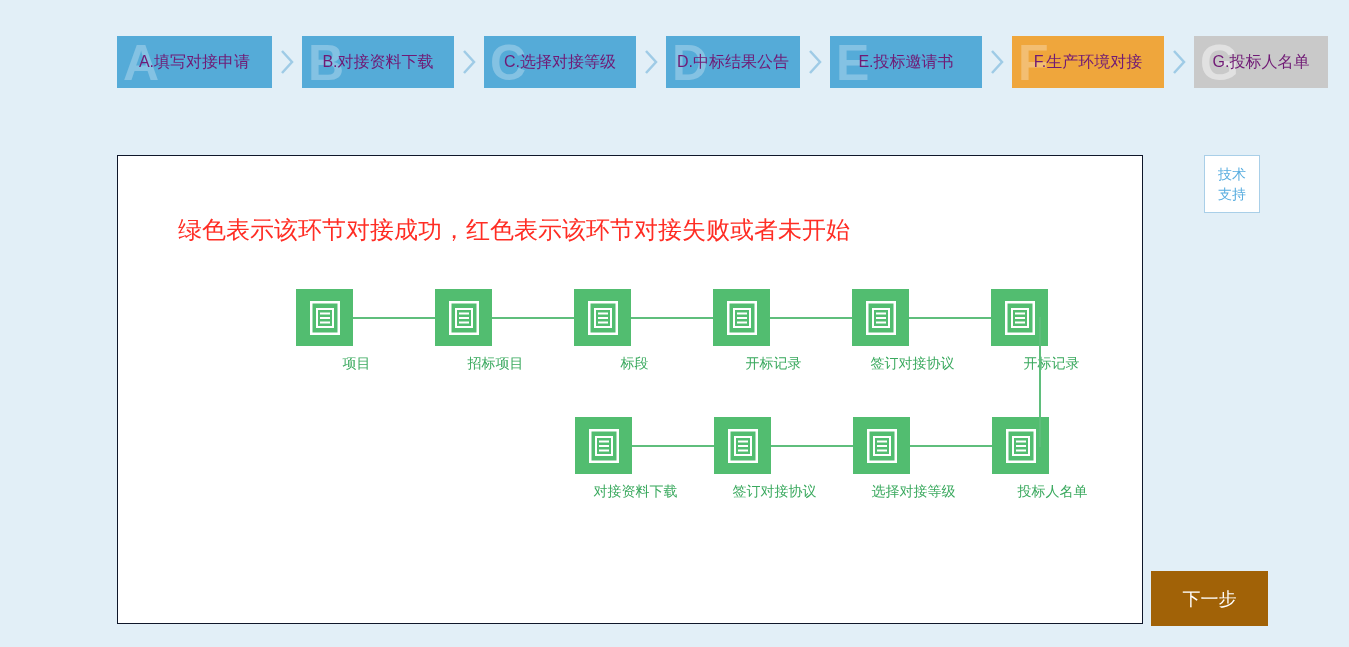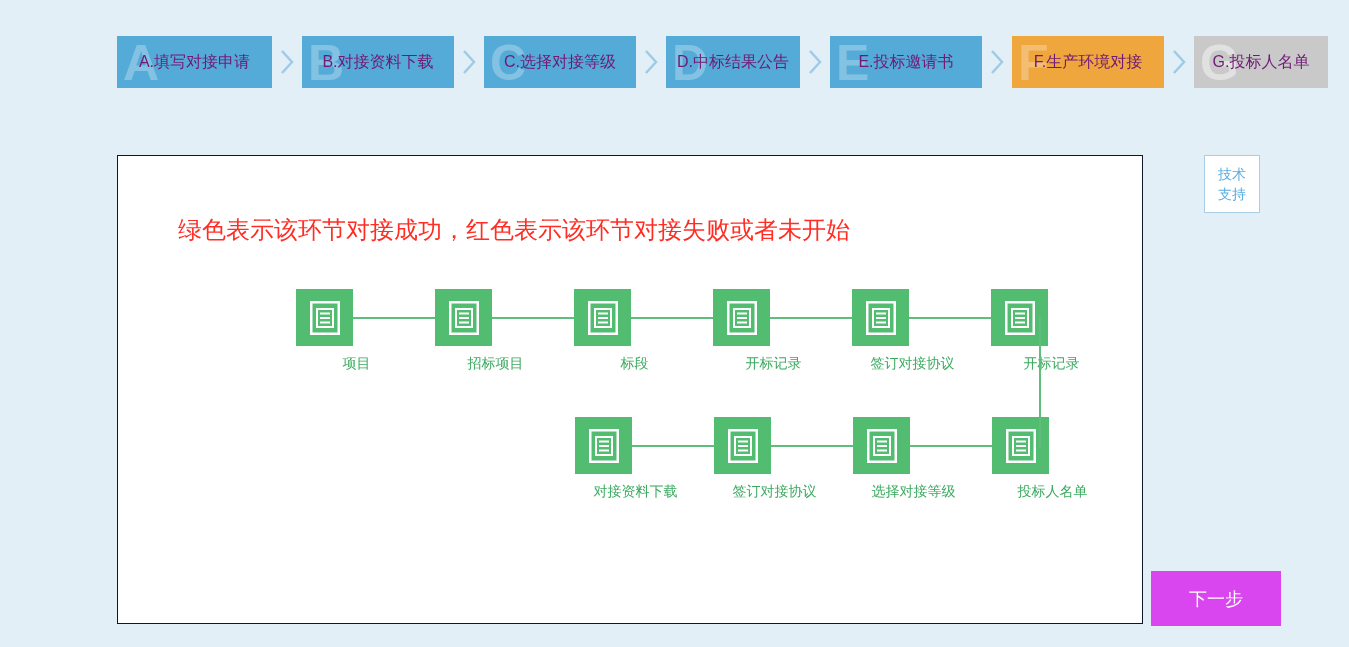--- a/index.html
+++ b/index.html
@@ -144,23 +144,23 @@
     color: #5aaee0;
     line-height: 20px;
     cursor: pointer;
   }
 
   
   #next-btn {
     position: absolute;
     left: 1151px;
     top: 571px;
-    width: 130px;
+    width: 117px;
     height: 55px;
-    background: #d946ef;
+    background: #a16207;
     color: #ffffff;
     font-size: 18px;
     display: flex;
     align-items: center;
     justify-content: center;
     border: none;
     cursor: pointer;
     font-family: inherit;
   }
 </style>

